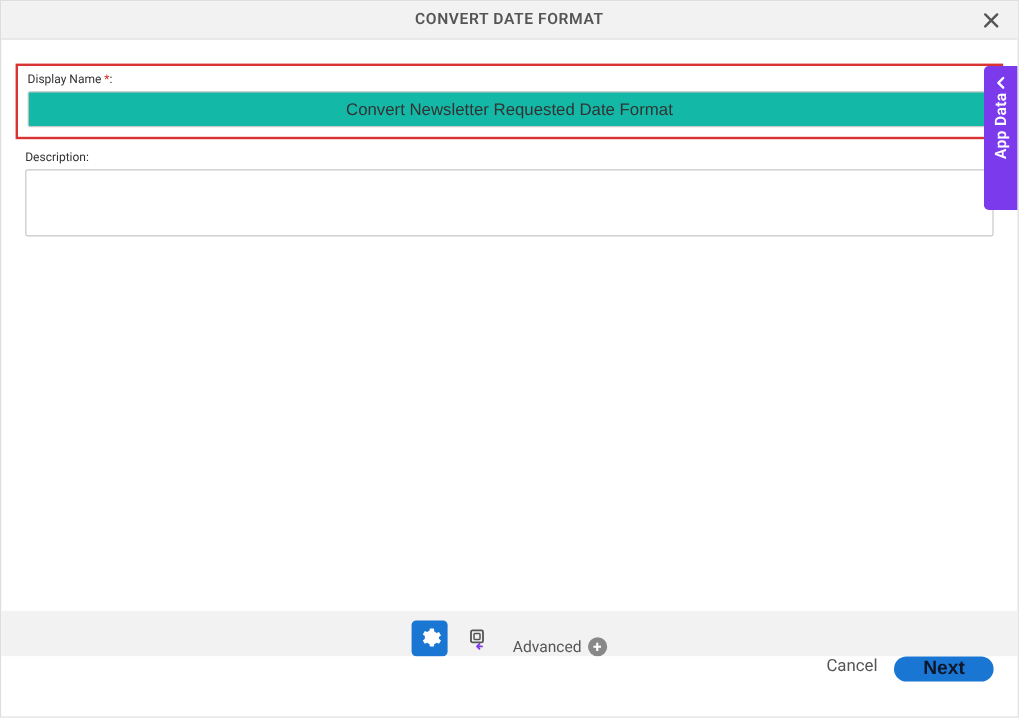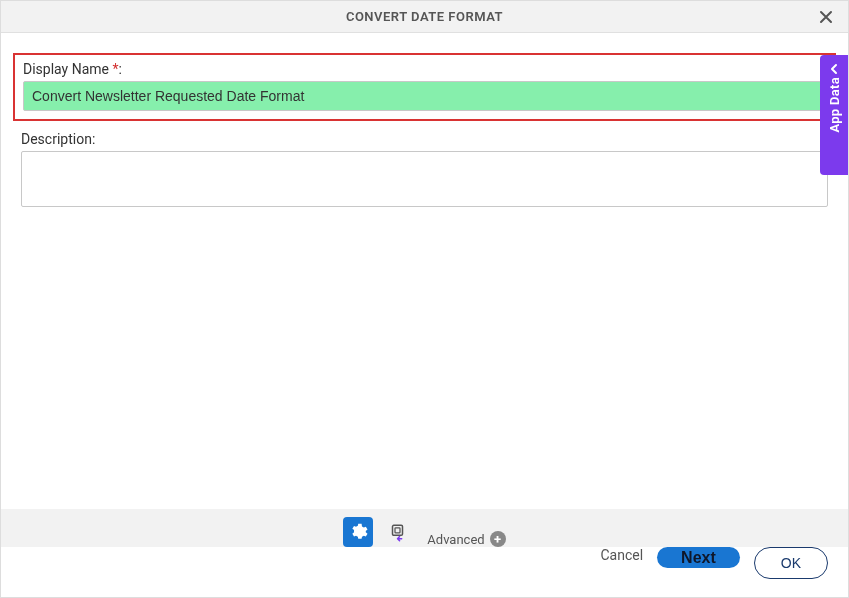--- a/index.html
+++ b/index.html
@@ -63,21 +63,21 @@
       display: flex;
       align-items: center;
       justify-content: center;
       font-size: 12px;
       font-weight: 700;
       color: #1976d2;
       font-family: Georgia, serif;
     }
     .field-group { display: block; }
     .field-label {
-      font-size: 14px;
+      font-size: 10px;
       color: #333;
       margin-bottom: 4px;
       display: block;
     }
     .req-star { color: #d32f2f; }
     .highlight-box {
       border: 2px solid #d93333;
       padding: 6px 8px 8px 8px;
       margin-left: -8px;
       margin-right: -8px;
@@ -85,21 +85,22 @@
     }
     .text-input {
       width: 100%;
       height: 30px;
       border: 1px solid #c8c8c8;
       border-radius: 2px;
       padding: 4px 8px;
       font-size: 14px;
       color: #333;
       outline: none;
-      background: #86efac;
+      background: #14b8a6;
+      text-align: center;
     }
     .textarea-input {
       width: 100%;
       height: 56px;
       border: 1px solid #c8c8c8;
       border-radius: 2px;
       padding: 4px 8px;
       font-size: 14px;
       color: #333;
       outline: none;
@@ -262,21 +263,20 @@
   </div>
   <div class="advanced-row">
     <span class="advanced-label">Advanced</span>
     <span class="plus-circle">+</span>
   </div>
 </div>
 
 <div class="footer">
   <span class="btn-plain">Cancel</span>
   <button class="btn-primary">Next</button>
-  <button class="btn-outline">OK</button>
 </div>
 
 <div class="app-data-tab">
   <svg viewBox="0 0 12 12">
       <path d="M8 2 L4 6 L8 10" stroke="#fff" stroke-width="2" fill="none" stroke-linecap="round" stroke-linejoin="round"></path>
     </svg>
   <span class="app-data-label">App Data</span>
 </div>
 
 </body></html>

